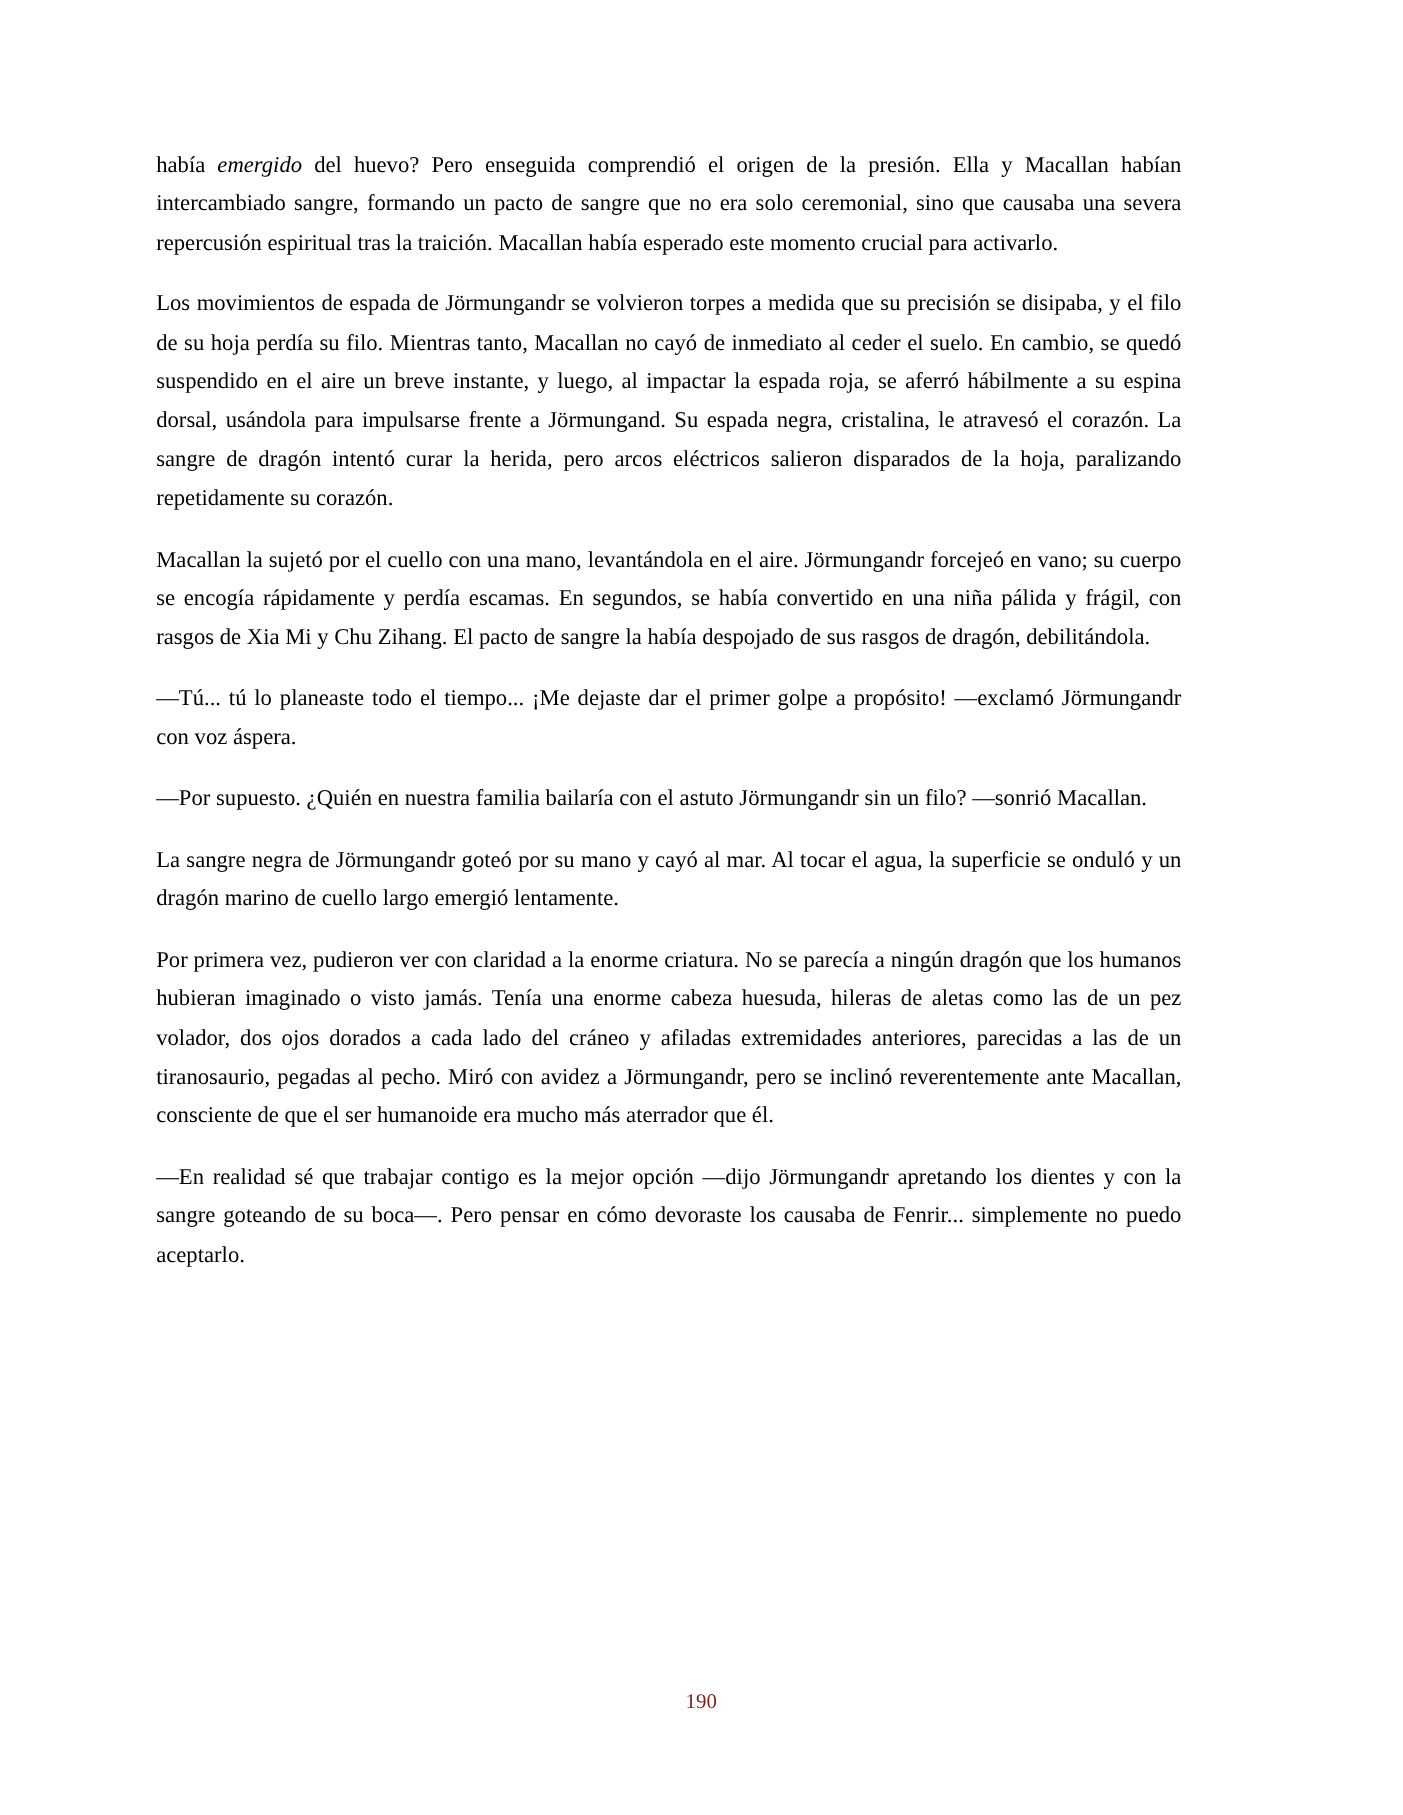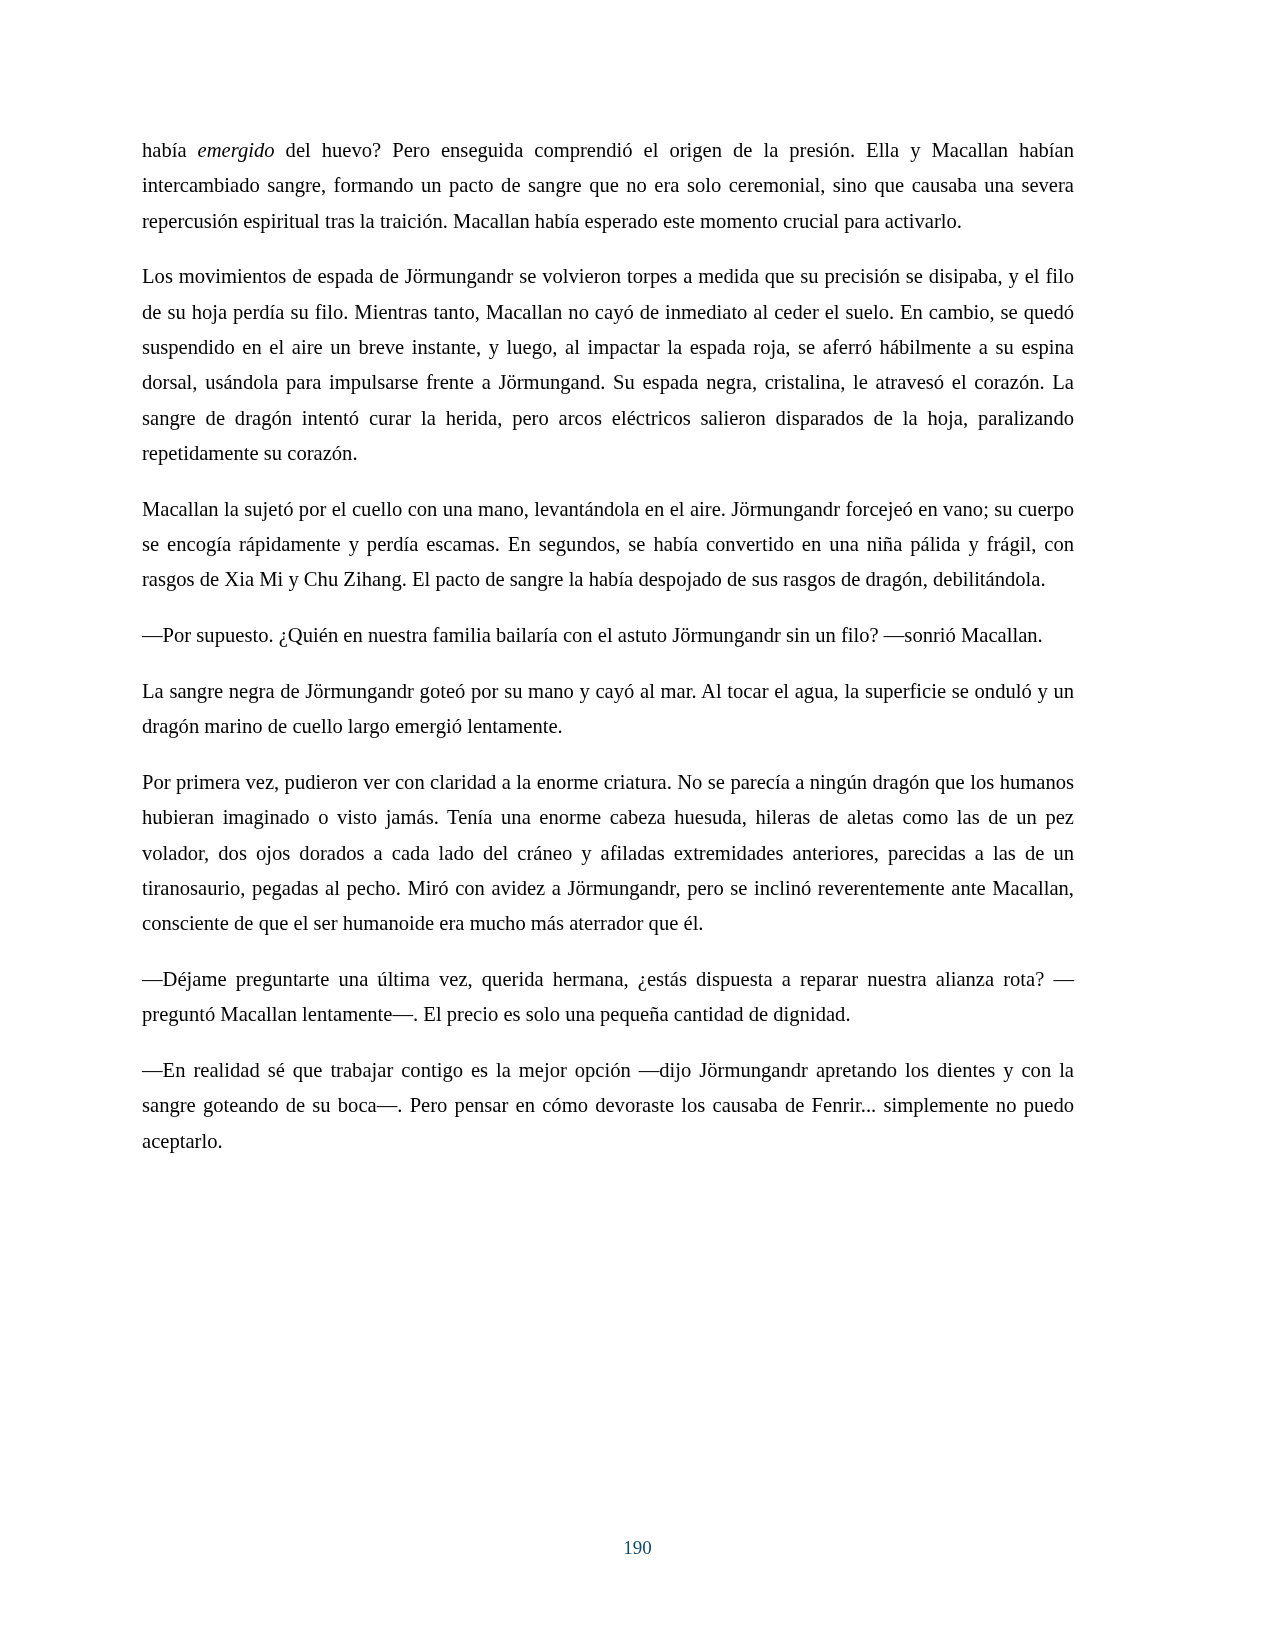--- a/index.html
+++ b/index.html
@@ -41,47 +41,47 @@
     font-style: italic;
   }
   .page-number {
     position: absolute;
     left: 0;
     right: 0;
     top: 1538px;
     text-align: center;
     font-family: "Liberation Serif", "DejaVu Serif", serif;
     font-size: 19px;
-    color: #0c4a6e;
+    color: #7f1d1d;
     line-height: 1;
   }
 </style>
 </head>
 <body>
 
 <div class="page">
 
   <div class="text-column">
 
     <p class="para">
       <span>había </span><em>emergido</em><span> del huevo? Pero enseguida comprendió el origen de la presión. Ella y Macallan habían intercambiado sangre, formando un pacto de sangre que no era solo ceremonial, sino que causaba una severa repercusión espiritual tras la traición. Macallan había esperado este momento crucial para activarlo.</span>
     </p>
 
     <p class="para">Los movimientos de espada de Jörmungandr se volvieron torpes a medida que su precisión se disipaba, y el filo de su hoja perdía su filo. Mientras tanto, Macallan no cayó de inmediato al ceder el suelo. En cambio, se quedó suspendido en el aire un breve instante, y luego, al impactar la espada roja, se aferró hábilmente a su espina dorsal, usándola para impulsarse frente a Jörmungand. Su espada negra, cristalina, le atravesó el corazón. La sangre de dragón intentó curar la herida, pero arcos eléctricos salieron disparados de la hoja, paralizando repetidamente su corazón.</p>
 
     <p class="para">Macallan la sujetó por el cuello con una mano, levantándola en el aire. Jörmungandr forcejeó en vano; su cuerpo se encogía rápidamente y perdía escamas. En segundos, se había convertido en una niña pálida y frágil, con rasgos de Xia Mi y Chu Zihang. El pacto de sangre la había despojado de sus rasgos de dragón, debilitándola.</p>
 
+    <p class="para">—Tú... tú lo planeaste todo el tiempo... ¡Me dejaste dar el primer golpe a propósito! —exclamó Jörmungandr con voz áspera.</p>
 
     <p class="para">—Por supuesto. ¿Quién en nuestra familia bailaría con el astuto Jörmungandr sin un filo? —sonrió Macallan.</p>
 
     <p class="para">La sangre negra de Jörmungandr goteó por su mano y cayó al mar. Al tocar el agua, la superficie se onduló y un dragón marino de cuello largo emergió lentamente.</p>
 
     <p class="para">Por primera vez, pudieron ver con claridad a la enorme criatura. No se parecía a ningún dragón que los humanos hubieran imaginado o visto jamás. Tenía una enorme cabeza huesuda, hileras de aletas como las de un pez volador, dos ojos dorados a cada lado del cráneo y afiladas extremidades anteriores, parecidas a las de un tiranosaurio, pegadas al pecho. Miró con avidez a Jörmungandr, pero se inclinó reverentemente ante Macallan, consciente de que el ser humanoide era mucho más aterrador que él.</p>
 
-    <p class="para">—Déjame preguntarte una última vez, querida hermana, ¿estás dispuesta a reparar nuestra alianza rota? —preguntó Macallan lentamente—. El precio es solo una pequeña cantidad de dignidad.</p>
 
     <p class="para">—En realidad sé que trabajar contigo es la mejor opción —dijo Jörmungandr apretando los dientes y con la sangre goteando de su boca—. Pero pensar en cómo devoraste los causaba de Fenrir... simplemente no puedo aceptarlo.</p>
 
   </div>
 
   <div class="page-number">190</div>
 
 </div>
 
 </body></html>

